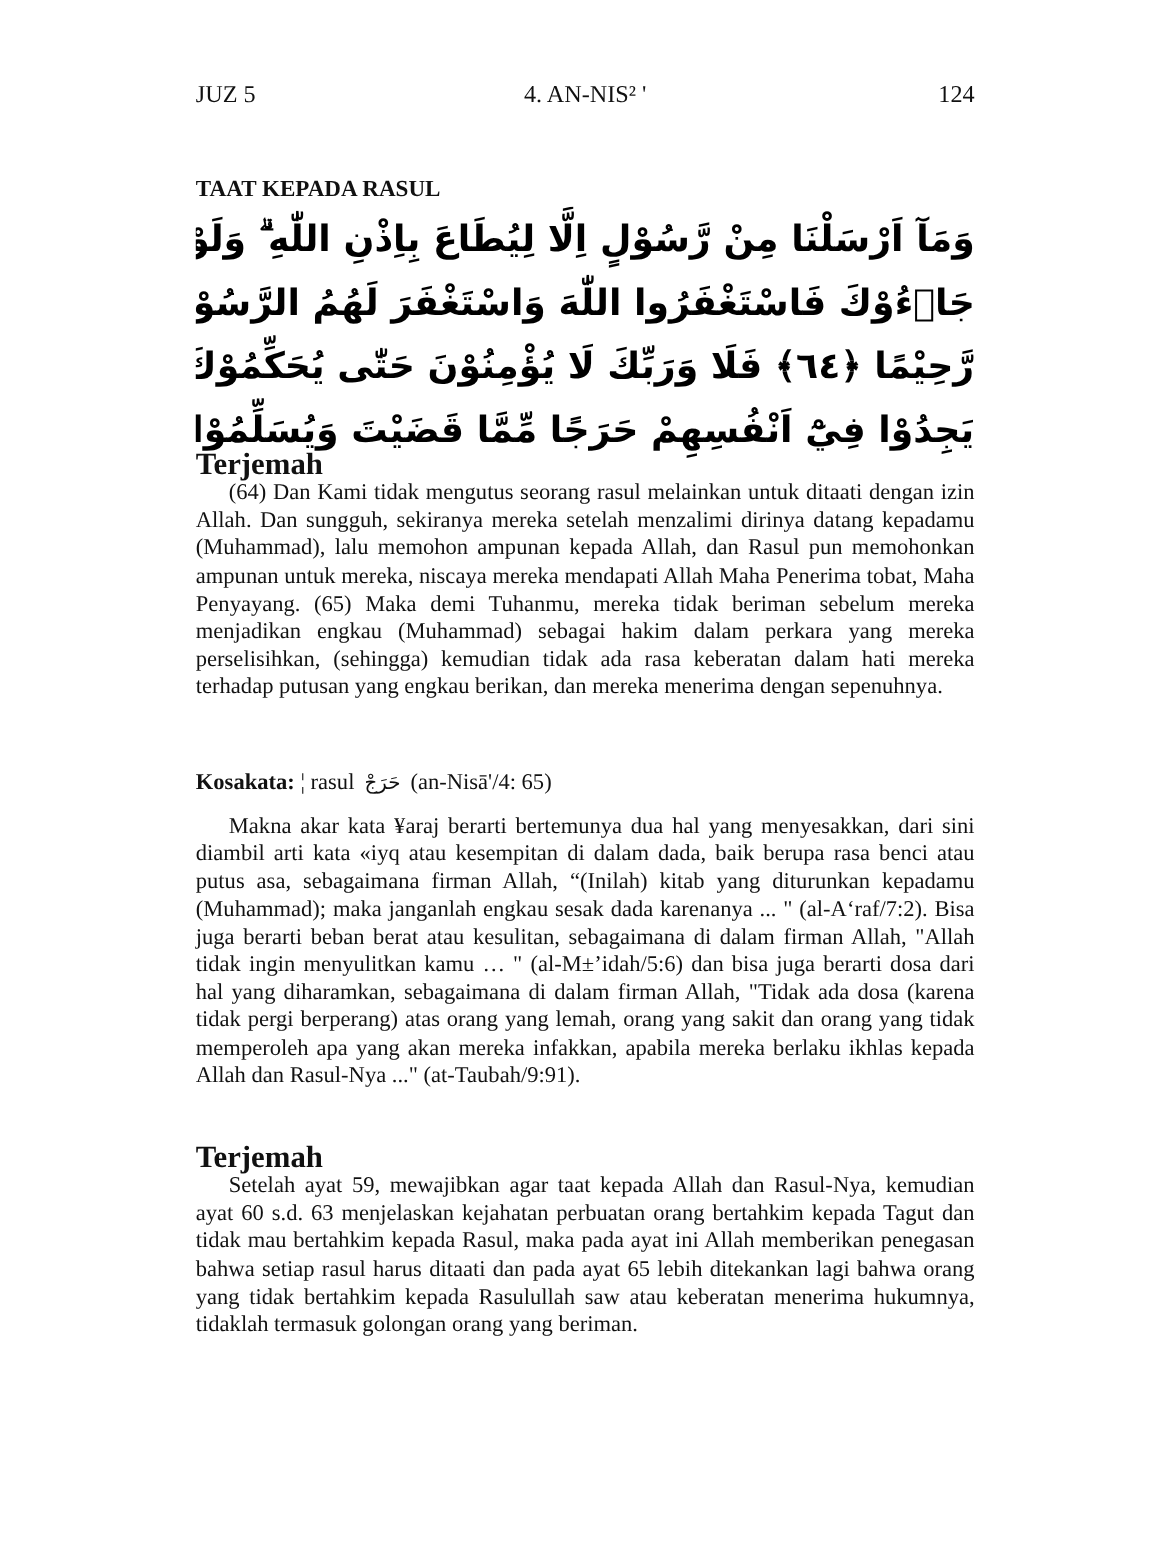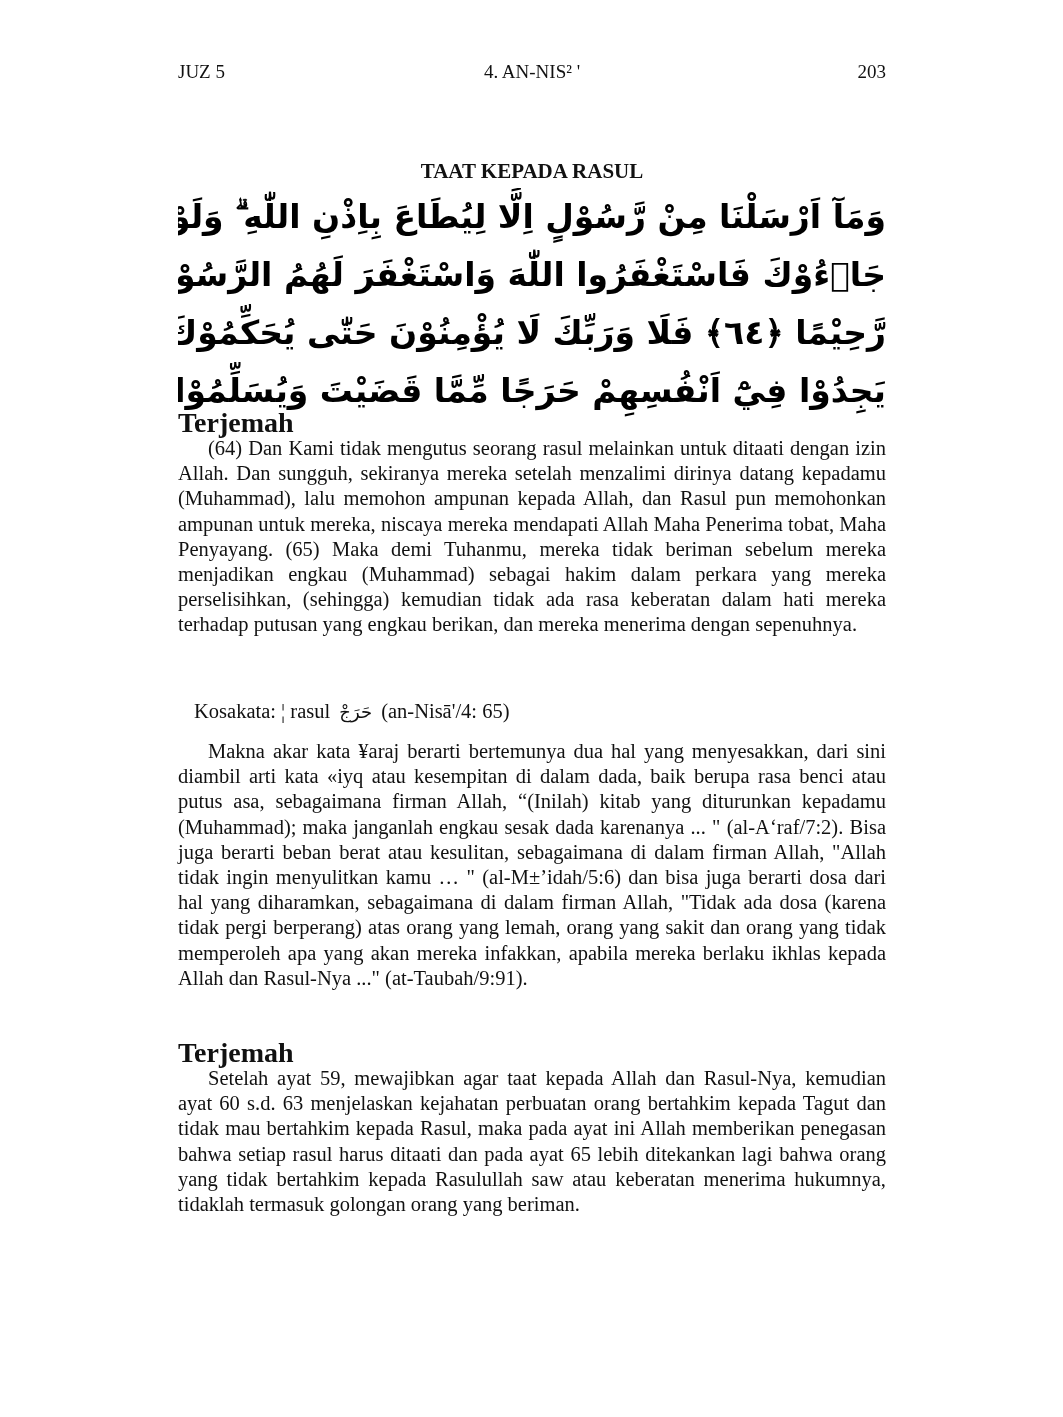--- a/index.html
+++ b/index.html
@@ -2,28 +2,28 @@
 <html><head>
 <meta charset="utf-8">
 <style>
   html, body { margin: 0; padding: 0; background: #ffffff; }
   body {
     width: 1063px; height: 1417px; position: relative; overflow: hidden;
     font-family: "Liberation Serif", serif; color: #111111;
   }
   .page { position: absolute; left: 178px; top: 0; width: 708px; }
   .running-head {
-    position: absolute; top: 60px; left: 0; width: 708px; height: 24px;
-    font-size: 19px; line-height: 24px;
+    position: absolute; top: 74px; left: 0; width: 708px; height: 24px;
+    font-size: 22px; line-height: 24px;
   }
   .rh-left { position: absolute; left: 0; top: 0; }
   .rh-center { position: absolute; left: 0; right: 0; text-align: center; top: 0; }
   .rh-right { position: absolute; right: 0; top: 0; }
   .section-title {
-    position: absolute; top: 158px; left: 0; width: 708px; text-align: center;
+    position: absolute; top: 158px; left: 0; width: 708px; 
     font-weight: bold; font-size: 21px; line-height: 26px;
   }
   .arabic-block {
     position: absolute; top: 188px; left: 0; width: 708px;
     direction: rtl; text-align: justify; text-align-last: justify;
     font-family: "DejaVu Sans", sans-serif; font-weight: bold;
     font-size: 33px; line-height: 58px; color: #000;
   }
   .arabic-line { display: block; white-space: nowrap; overflow: hidden; text-align: justify; text-align-last: justify; }
   .arabic-line.last { text-align: center; text-align-last: center; }
@@ -31,32 +31,32 @@
     font-weight: bold; font-size: 28px; line-height: 26px; position: absolute; left: 0;
   }
   .para {
     position: absolute; left: 0; width: 708px; font-size: 20.5px; line-height: 25.2px;
     text-align: justify; text-indent: 30px; margin: 0;
   }
   .italic { }
   .kosakata {
     position: absolute; left: 0; top: 698px; font-size: 20.5px; line-height: 26px; white-space: nowrap;
   }
-  .kosakata .label { font-weight: normal; margin-left: 16px; }
+  .kosakata .label { font-weight: bold; }
   .kosakata .ar { font-family: "DejaVu Sans", sans-serif; font-size: 18px; margin: 0 4px; }
 </style>
 </head>
 <body>
 
 <div class="page">
 
   <div class="running-head">
     <span class="rh-left">JUZ 5</span>
     <span class="rh-center">4. AN-NIS² '</span>
-    <span class="rh-right">203</span>
+    <span class="rh-right">124</span>
   </div>
 
   <div class="section-title">TAAT KEPADA RASUL</div>
 
   <div class="arabic-block">
     <span class="arabic-line">وَمَآ اَرْسَلْنَا مِنْ رَّسُوْلٍ اِلَّا لِيُطَاعَ بِاِذْنِ اللّٰهِ ۗ وَلَوْ اَنَّهُمْ اِذْ ظَّلَمُوْٓا اَنْفُسَهُمْ</span>
     <span class="arabic-line">جَاۤءُوْكَ فَاسْتَغْفَرُوا اللّٰهَ وَاسْتَغْفَرَ لَهُمُ الرَّسُوْلُ لَوَجَدُوا اللّٰهَ تَوَّابًا</span>
     <span class="arabic-line">رَّحِيْمًا ﴿٦٤﴾ فَلَا وَرَبِّكَ لَا يُؤْمِنُوْنَ حَتّٰى يُحَكِّمُوْكَ فِيْمَا شَجَرَ بَيْنَهُمْ ثُمَّ لَا</span>
     <span class="arabic-line last">يَجِدُوْا فِيْٓ اَنْفُسِهِمْ حَرَجًا مِّمَّا قَضَيْتَ وَيُسَلِّمُوْا تَسْلِيْمًا ﴿٦٥﴾</span>
   </div>

